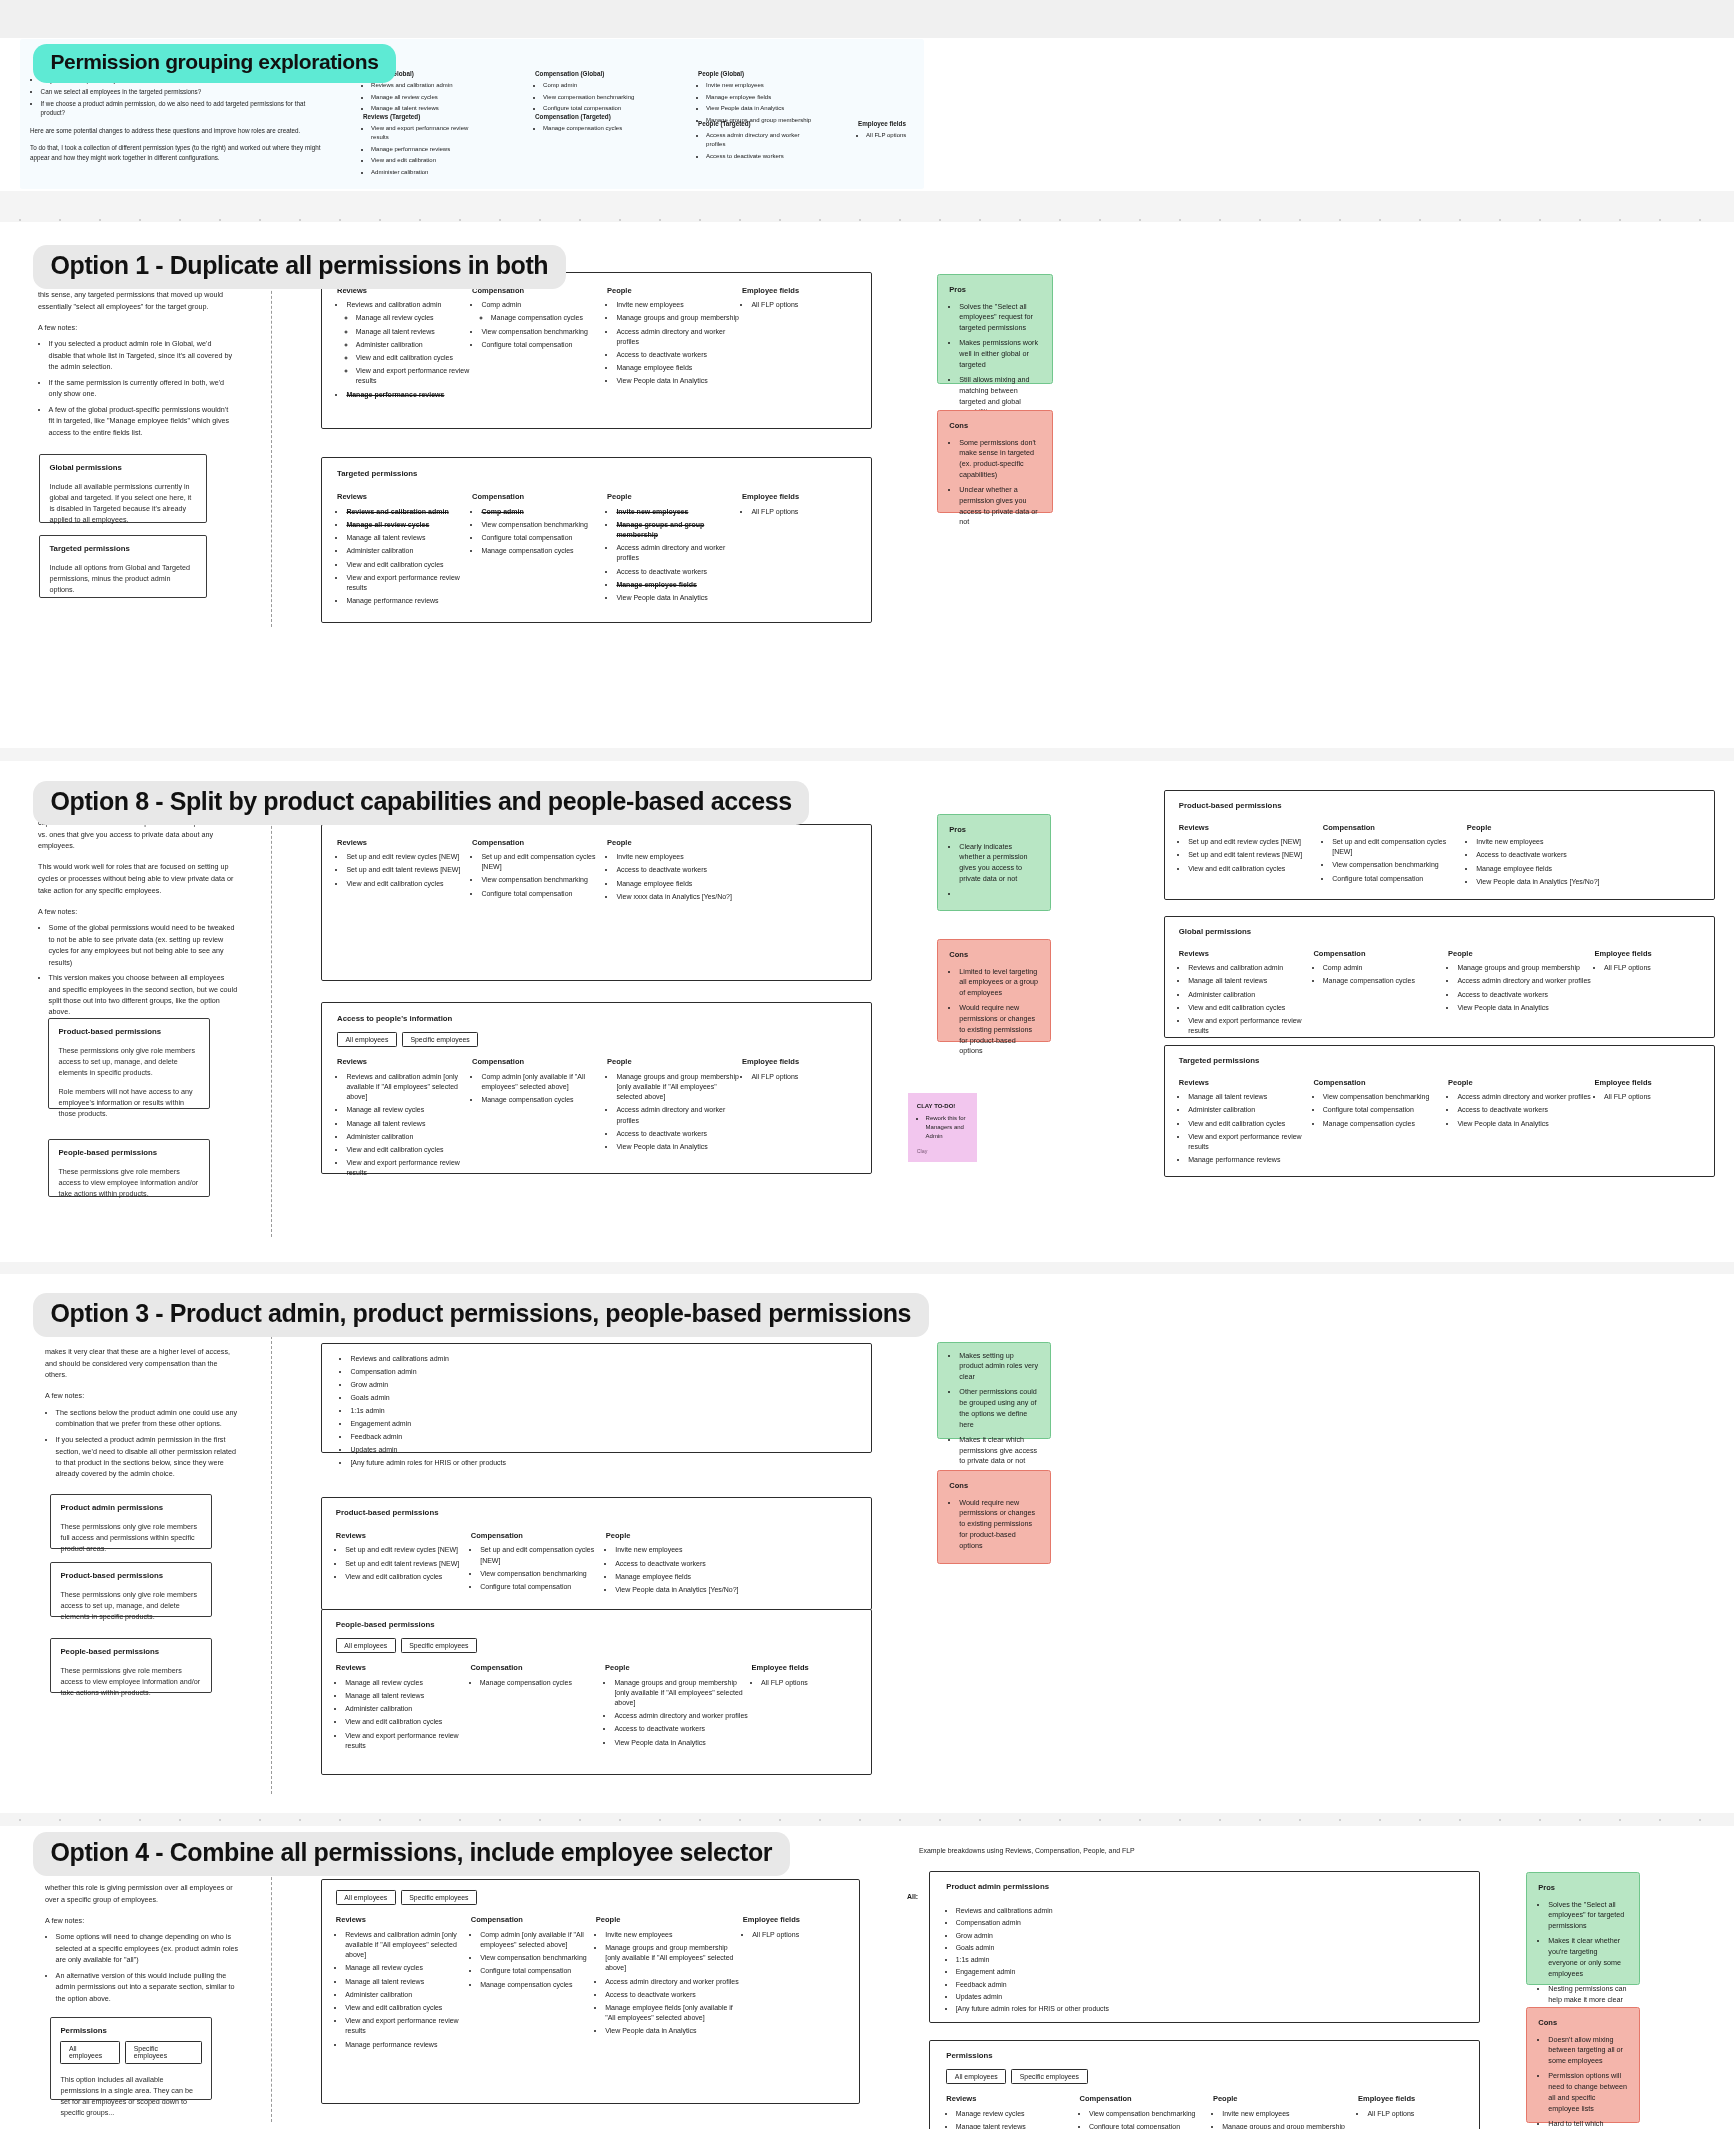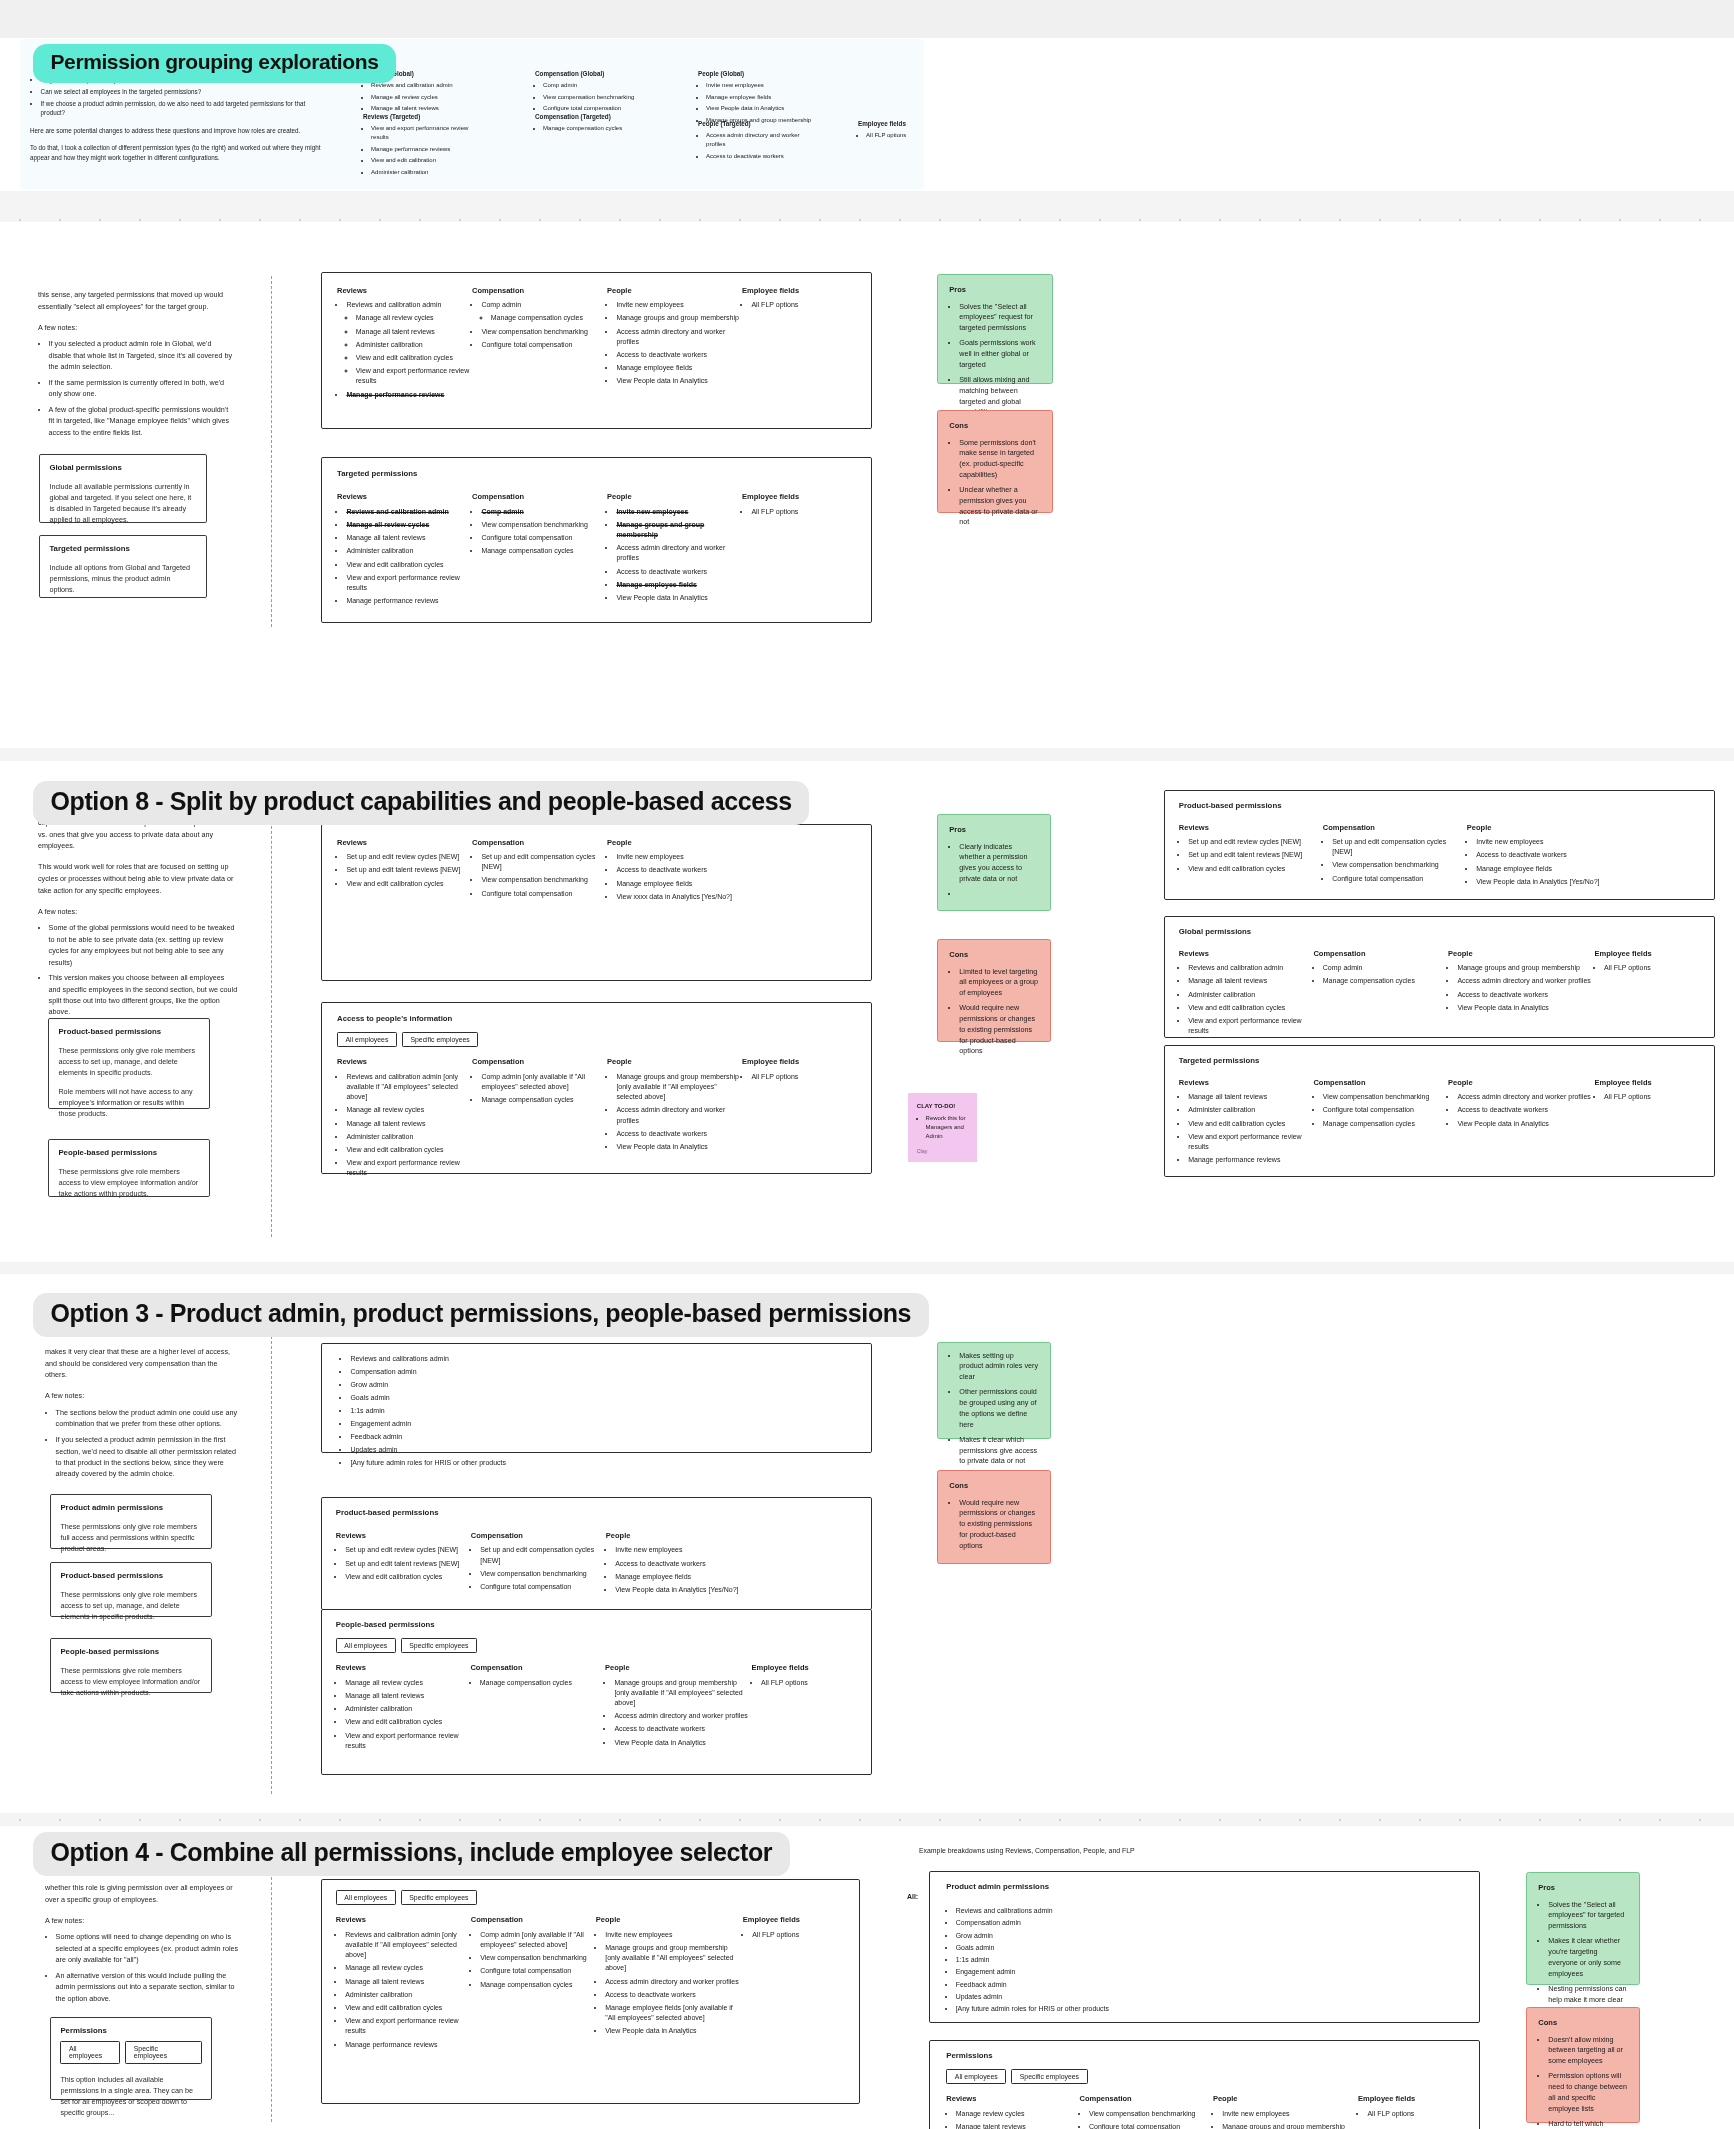--- a/index.html
+++ b/index.html
@@ -201,20 +201,21 @@
   </div>
 
   <div style="position:absolute;left:858px;top:120px;width:69px;">
     <h5 style="font-size:6.3px;font-weight:700;margin-bottom:4.4px;">Employee fields</h5>
     <ul style="margin-left:8.1px;">
       <li style="font-size:6px;line-height:1.5;">All FLP options</li>
     </ul>
   </div>
 
   <div class="band" style="top:222px;height:526px;"></div>
+  <div class="sect-title" style="left:33px; top:245px;">Option 1 - Duplicate all permissions in both</div>
 
   <div class="vdash" style="left:271px; top:276px; height:351px;"></div>
 
   <div class="proseblock" style="left:38px; top:289px; width:194px;">
     <p>this sense, any targeted permissions that moved up would essentially "select all employees" for the target group.</p>
     <p style="margin-bottom:5px;">A few notes:</p>
     <ul>
       <li>If you selected a product admin role in Global, we'd disable that whole list in Targeted, since it's all covered by the admin selection.</li>
       <li>If the same permission is currently offered in both, we'd only show one.</li>
       <li>A few of the global product-specific permissions wouldn't fit in targeted, like "Manage employee fields" which gives access to the entire fields list.</li>
@@ -322,21 +323,21 @@
           <li>All FLP options</li>
         </ul>
       </div>
     </div>
   </div>
 
   <div class="pros" style="left:937px; top:274px; width:116px; height:110px;">
     <h4>Pros</h4>
     <ul>
       <li>Solves the "Select all employees" request for targeted permissions</li>
-      <li>Goals permissions work well in either global or targeted</li>
+      <li>Makes permissions work well in either global or targeted</li>
       <li>Still allows mixing and matching between targeted and global capabilities</li>
     </ul>
   </div>
 
   <div class="cons" style="left:937px; top:410px; width:116px; height:103px;">
     <h4>Cons</h4>
     <ul>
       <li>Some permissions don't make sense in targeted (ex. product-specific capabilities)</li>
       <li>Unclear whether a permission gives you access to private data or not</li>
     </ul>

